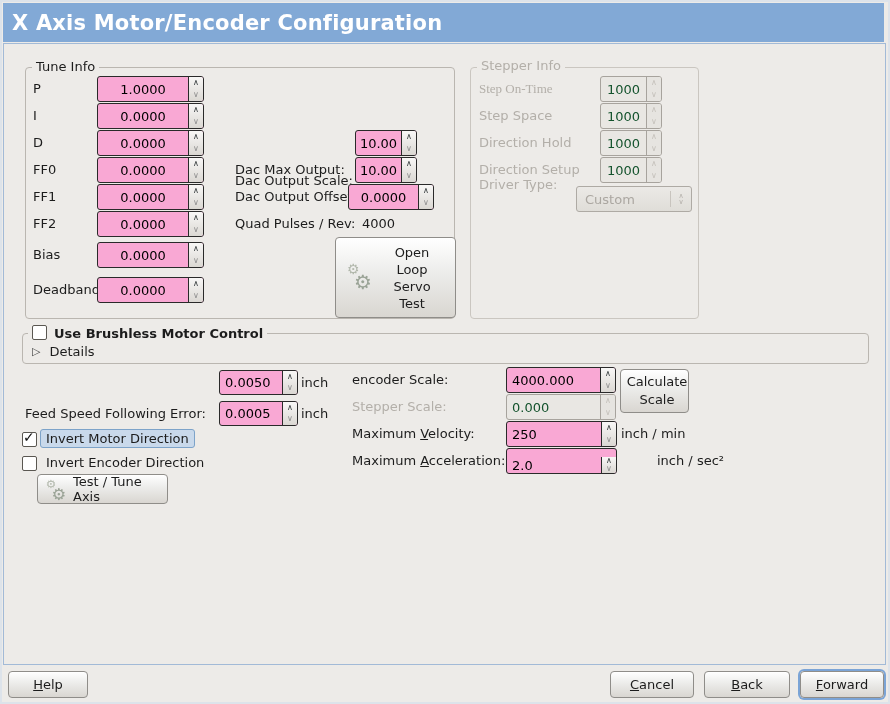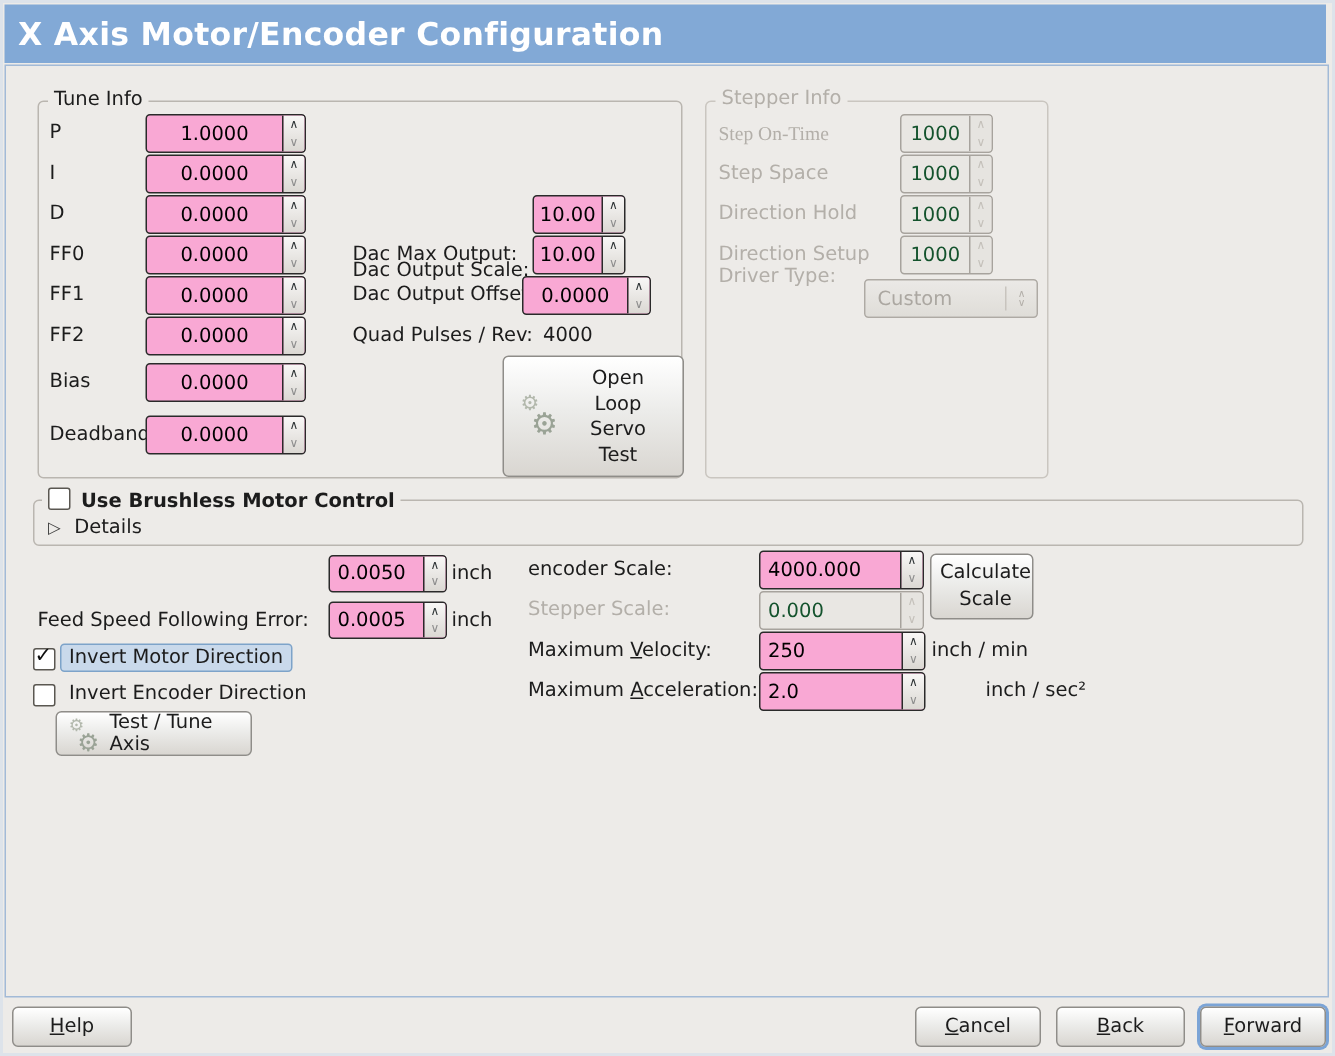--- a/index.html
+++ b/index.html
@@ -289,20 +289,20 @@
         <span class="sd">∨</span>
       </div>
     </div>
     <div class="spin" style="left: 506px; top: 421px; width: 111px; height: 26px;">
       <div class="entry">250</div>
       <div class="btns">
         <span class="su">∧</span>
         <span class="sd">∨</span>
       </div>
     </div>
-    <div class="spin" style="left: 506px; top: 448px; width: 111px; height: 26px;">
+    <div class="spin" style="left: 506px; top: 448px; width: 111px; height: 26px; align-items: flex-end;">
       <div class="entry">2.0</div>
       <div class="btns">
         <span class="su">∧</span>
         <span class="sd">∨</span>
       </div>
     </div>
   </div>
 
 </body></html>

